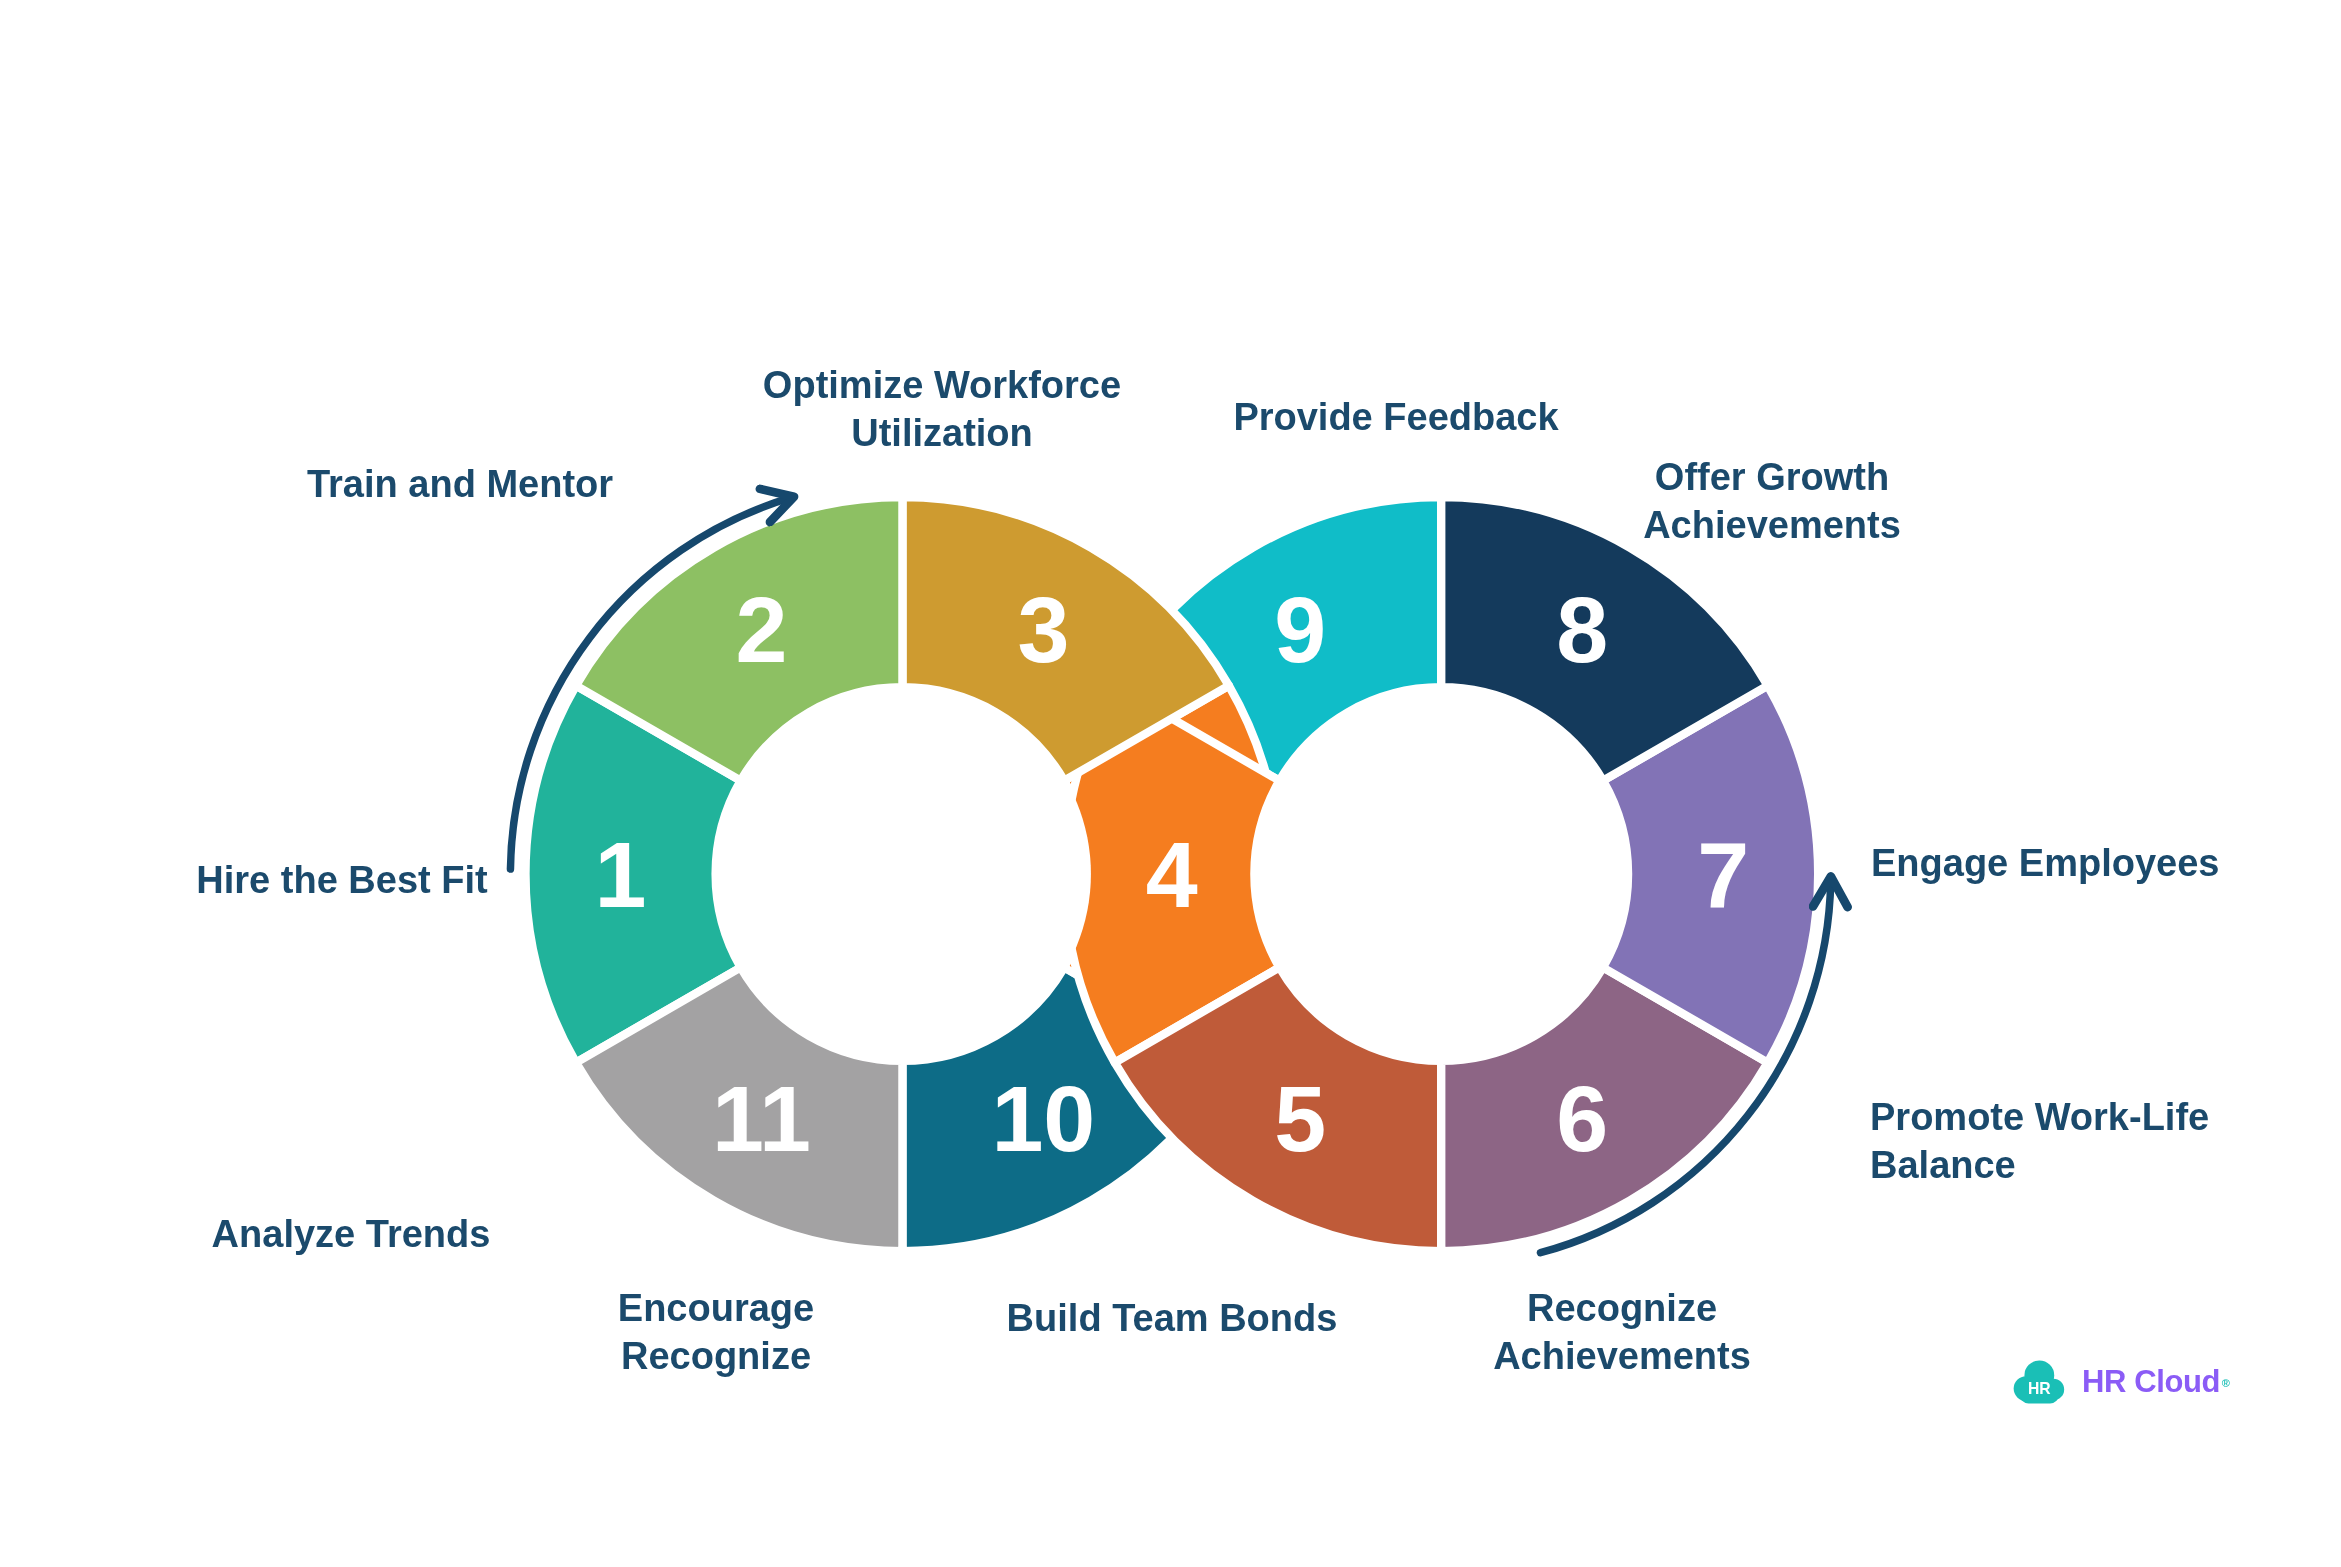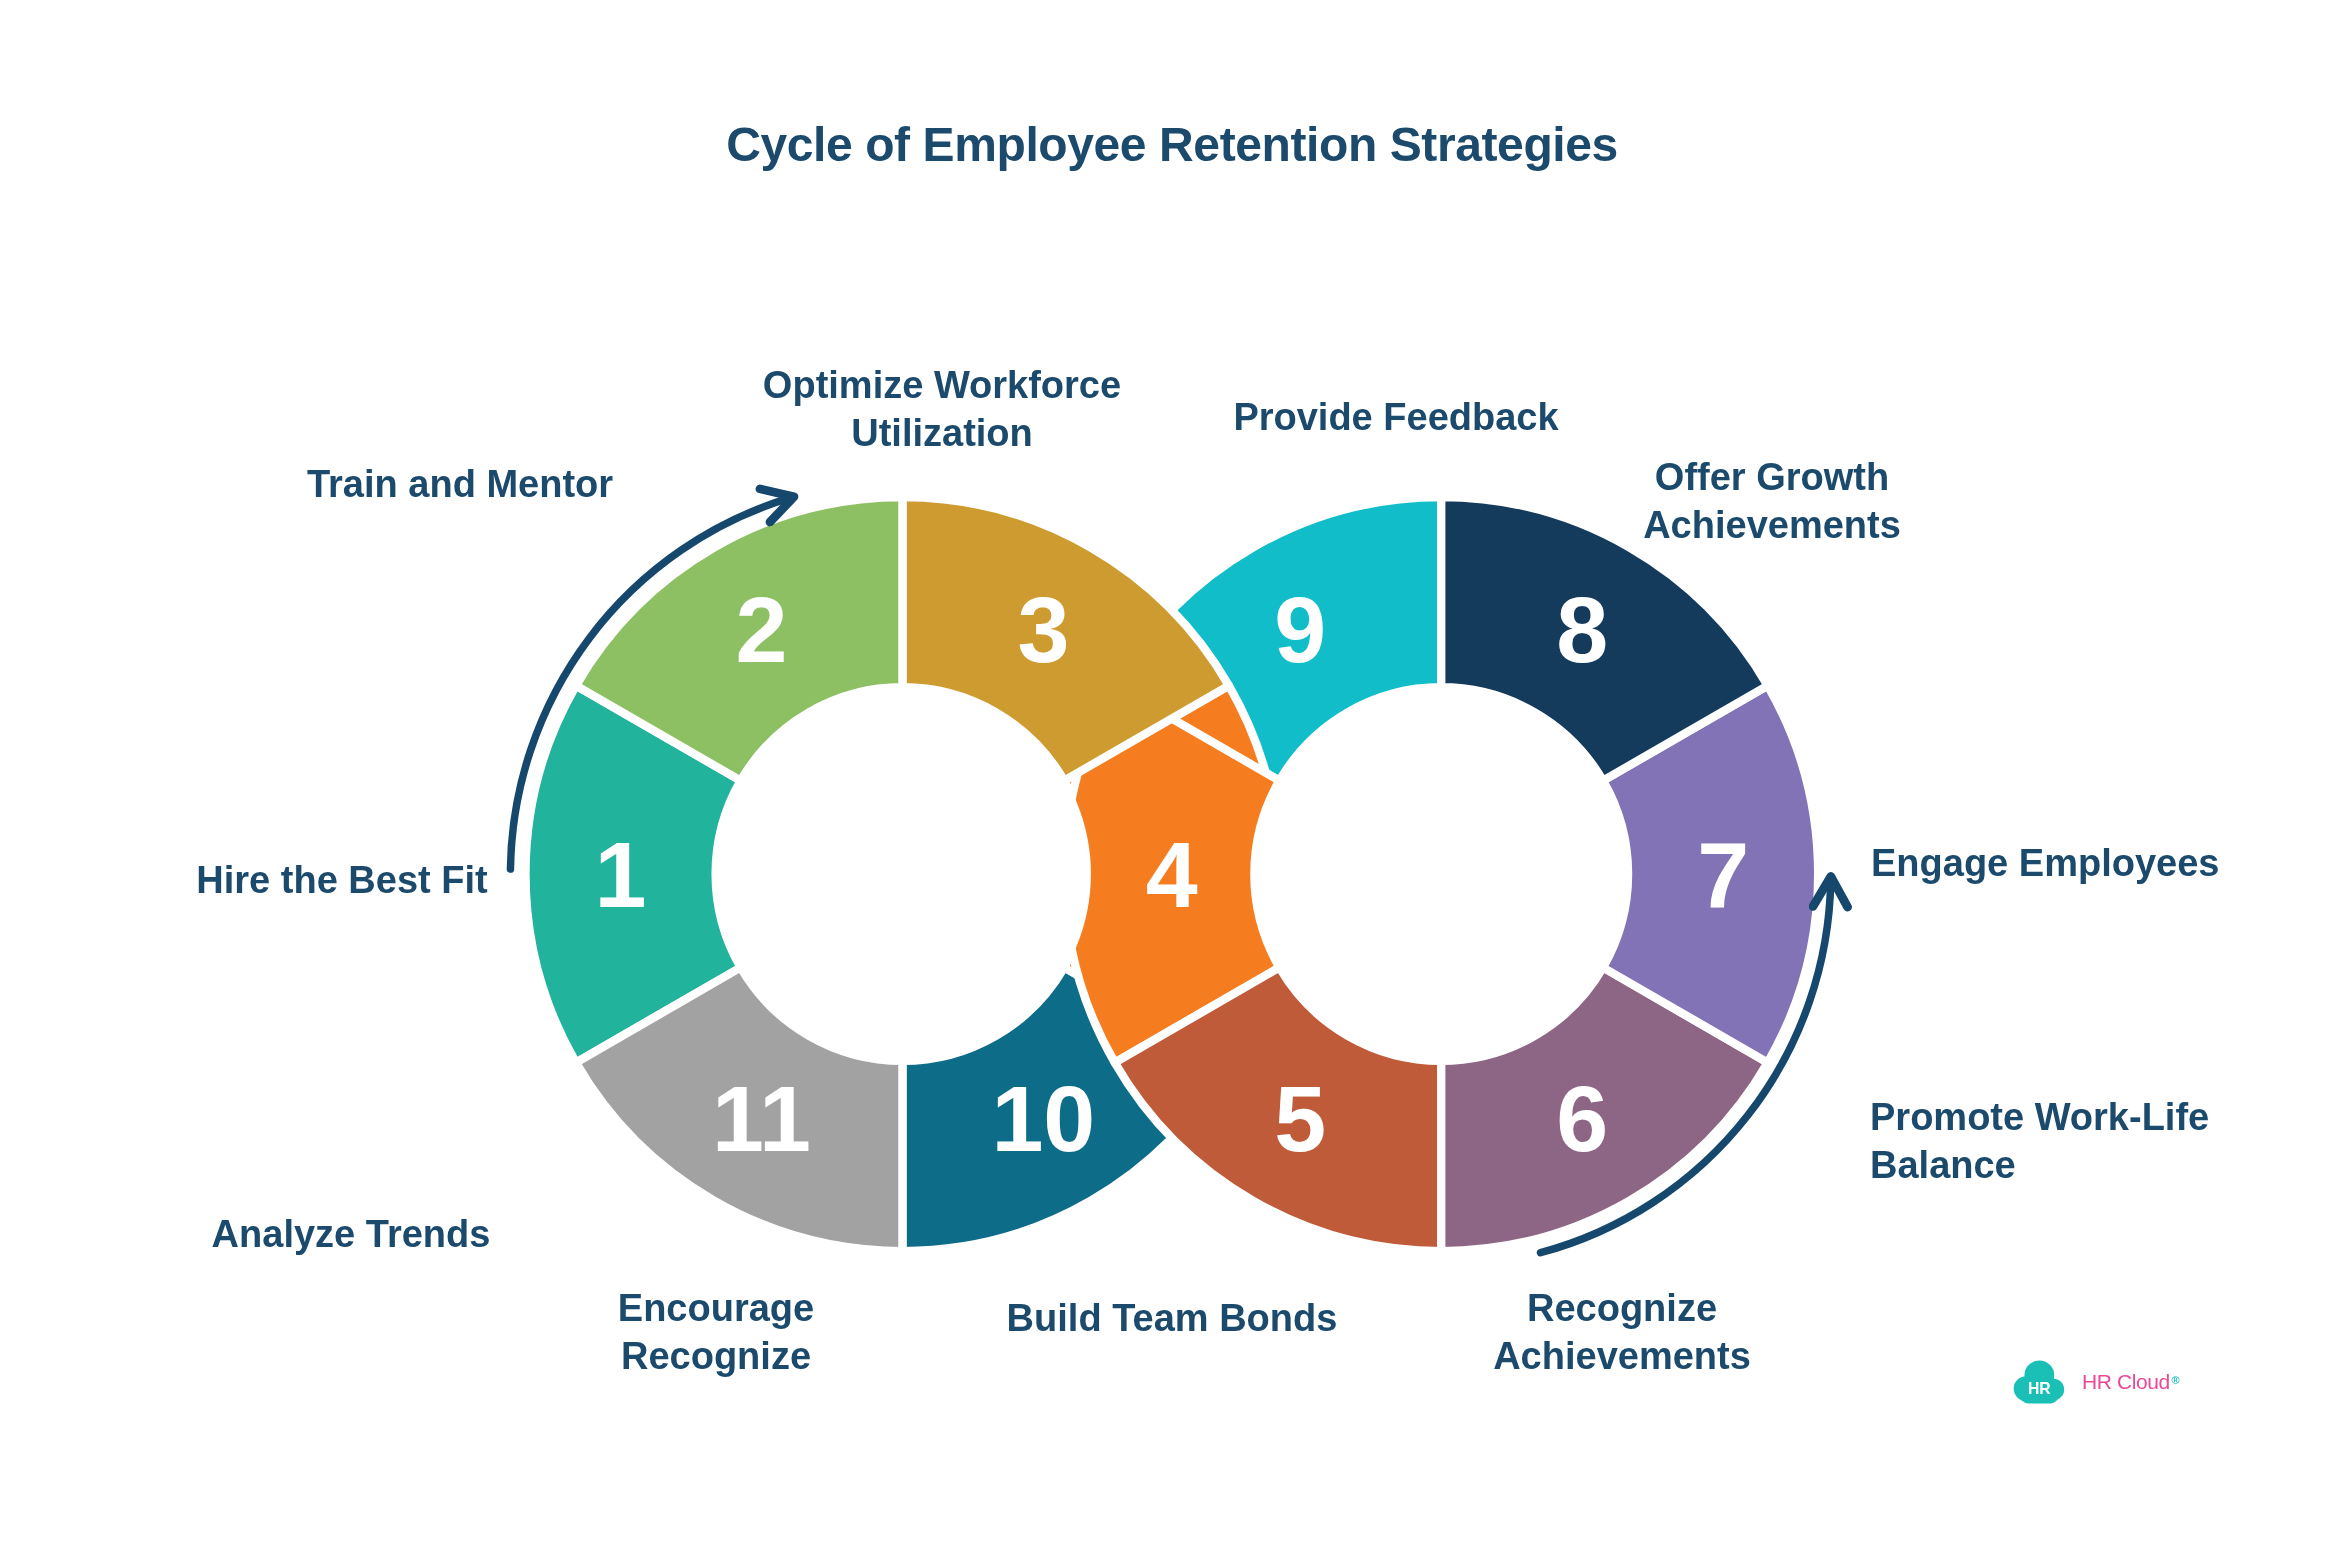--- a/index.html
+++ b/index.html
@@ -14,21 +14,21 @@
     color:#1B4A6C;white-space:nowrap;font-family:"Liberation Sans",sans-serif;
   }
   .diagram-label{
     position:absolute;font-weight:700;font-size:38px;line-height:48px;
     color:#1B4A6C;white-space:pre-line;
   }
   .diagram-label.align-center{transform:translateX(-50%);text-align:center;}
   .diagram-label.align-left{text-align:left;}
   .seg-num{font-family:"Liberation Sans",sans-serif;font-weight:700;fill:#FFFFFF;}
   .logo{position:absolute;left:2007px;top:1358px;display:flex;align-items:center;gap:12px;}
-  .logo-text{font-weight:400;font-size:21px;color:#ec4899;letter-spacing:-0.4px;}
+  .logo-text{font-weight:700;font-size:31px;color:#8b5cf6;letter-spacing:-0.4px;}
   .logo-reg{font-weight:700;font-size:11px;color:#1ABFB6;vertical-align:super;margin-left:1.7px;}
 </style>
 </head>
 <body>
 
 <div class="canvas">
 
   <svg class="diagram-svg" viewBox="0 0 2808 1880">
     <defs>
       <marker id="arrowhead" viewBox="0 0 40 40" refX="30" refY="20" markerWidth="52" markerHeight="52" markerUnits="userSpaceOnUse" orient="auto-start-reverse">
@@ -65,21 +65,20 @@
         <text x="1251" y="1340.7" text-anchor="middle" dominant-baseline="central" font-size="112" class="seg-num">10</text>
         <text x="913" y="1340.7" text-anchor="middle" dominant-baseline="central" font-size="112" class="seg-num">11</text>
         <text x="1405" y="1048" text-anchor="middle" dominant-baseline="central" font-size="112" class="seg-num">4</text>
       </g>
     <g id="arrows-layer">
         <path d="M 612 1042 A 472 472 0 0 1 947 597" fill="none" stroke="#16486D" stroke-width="9" stroke-linecap="round" marker-end="url(#arrowhead)"></path>
         <path d="M 1847 1502 A 470 470 0 0 0 2195 1056" fill="none" stroke="#16486D" stroke-width="9" stroke-linecap="round" marker-end="url(#arrowhead)"></path>
       </g>
   </svg>
 
-  <h1 class="page-title">Cycle of Employee Retention Strategies</h1>
 
   <div id="labels-layer">
       <div class="diagram-label align-center" style="left: 942px; top: 361px;">Optimize Workforce
 Utilization</div>
       <div class="diagram-label align-center" style="left: 1396px; top: 393px;">Provide Feedback</div>
       <div class="diagram-label align-center" style="left: 1772px; top: 453px;">Offer Growth
 Achievements</div>
       <div class="diagram-label align-center" style="left: 460px; top: 460px;">Train and Mentor</div>
       <div class="diagram-label align-center" style="left: 342px; top: 856px;">Hire the Best Fit</div>
       <div class="diagram-label align-left" style="left: 1871px; top: 839px;">Engage Employees</div>

